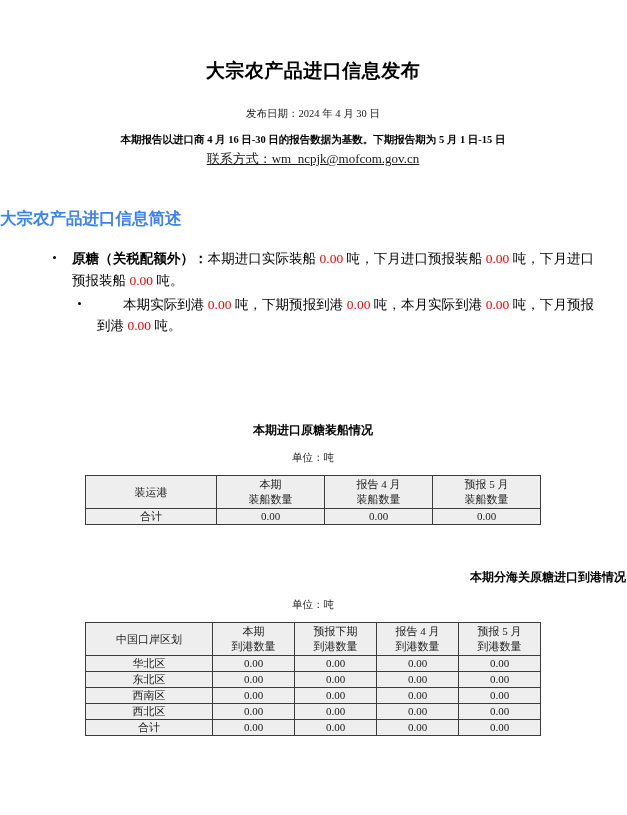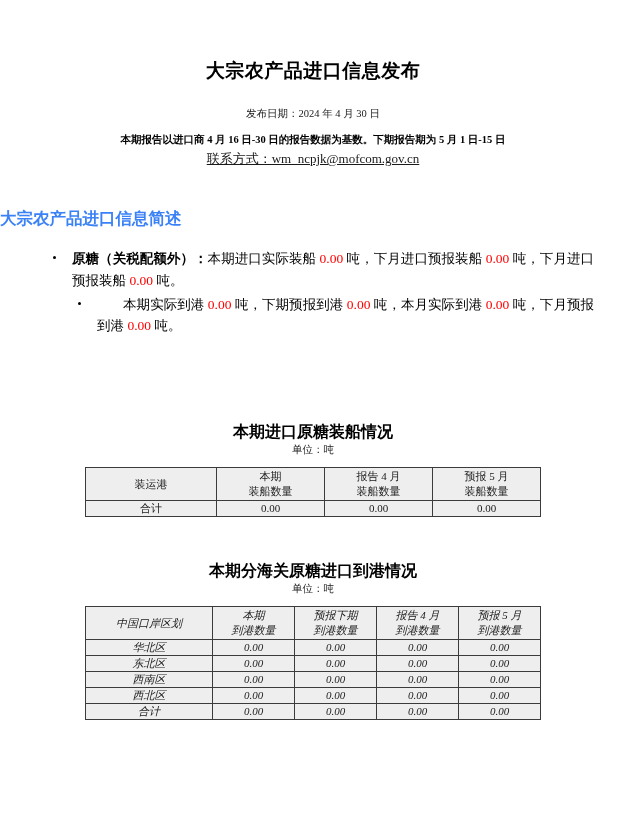--- a/index.html
+++ b/index.html
@@ -90,31 +90,32 @@
   }
   .summary-item.indented { padding-left: 72px; margin-left: 25px; }
   .lead-indent { display: inline-block; width: 26px; }
   .bold-label { font-weight: bold; }
   .num { color: #ff0000; }
 
   
   .table-section { margin-top: 0; }
   .table-heading {
     text-align: center;
-    font-size: 16px;
+    font-size: 12px;
     font-weight: bold;
     color: #000;
   }
   .t1-heading { margin-top: 85px; }
-  .t2-heading { margin-top: 44px; }
+  .t2-heading { margin-top: 44px; text-align: right; }
 
   .unit-line {
     text-align: center;
     font-size: 10.5px;
     color: #1a1a1a;
+    margin-top: 12px;
   }
 
   table.data-table {
     border-collapse: collapse;
     margin: 10px auto 0 auto;
     background: #14532d;
     table-layout: fixed;
   }
   table.data-table td, table.data-table th {
     border: 1px solid #3b3b3b;
@@ -137,21 +138,21 @@
   }
   table.data-table th .hl1 { display: block; }
   table.data-table th .hl2 { display: block; }
 
   
   .table-shipping { width: 455px; }
   .table-shipping col.c0 { width: 131px; }
   .table-shipping col.cx { width: 108px; }
 
   
-  .table-arrival { width: 455px; font-style: italic; }
+  .table-arrival { width: 455px; }
   .table-arrival col.c0 { width: 127px; }
   .table-arrival col.cx { width: 82px; }
 </style>
 </head>
 <body>
 
 <div class="page">
 
   <div class="doc-header">
     <div class="doc-title">大宗农产品进口信息发布</div>

